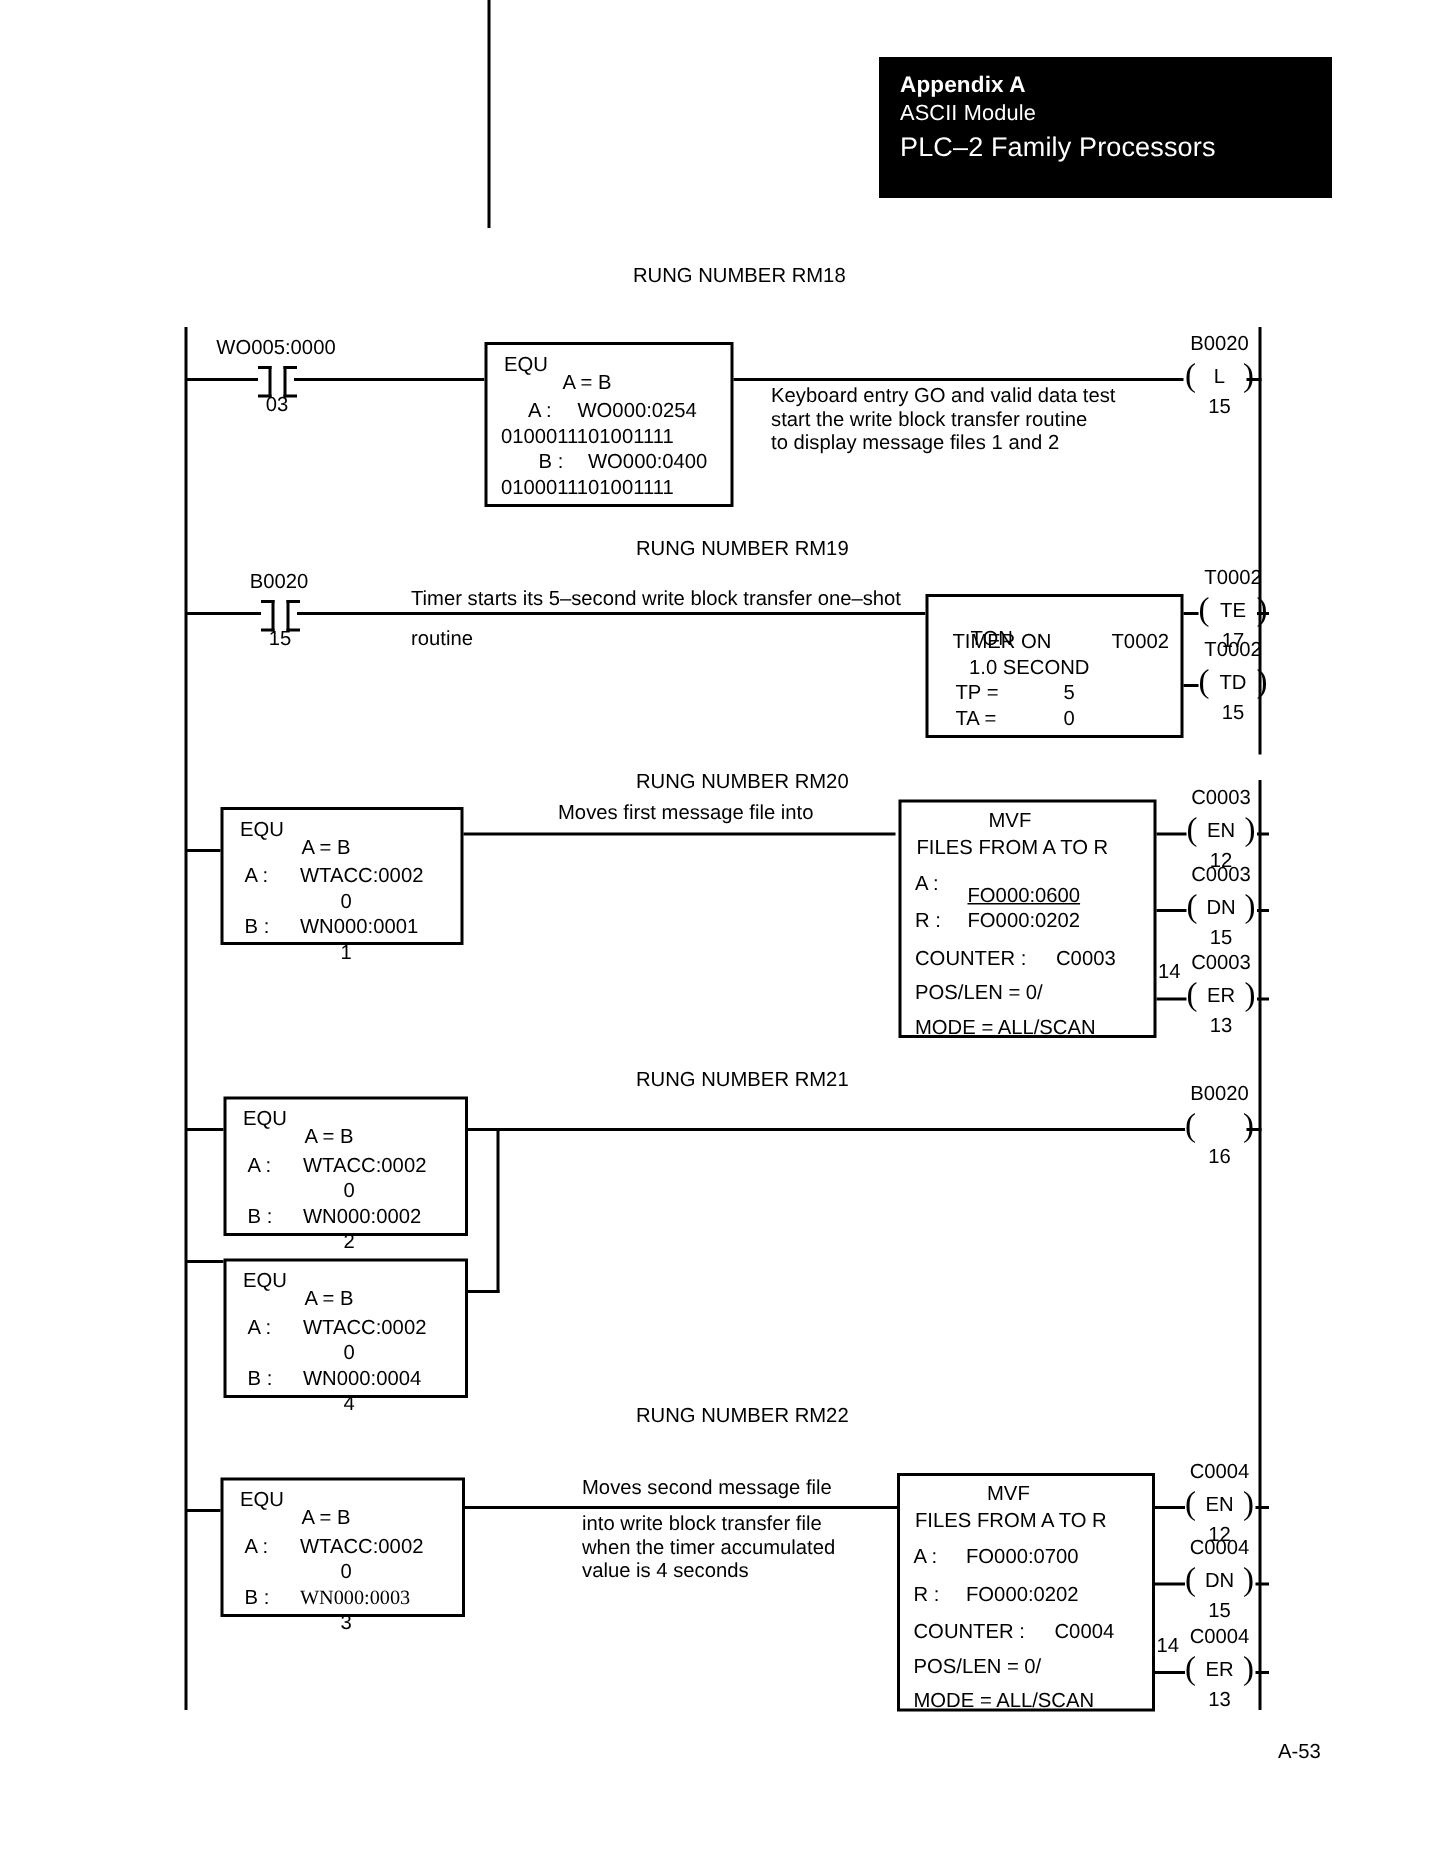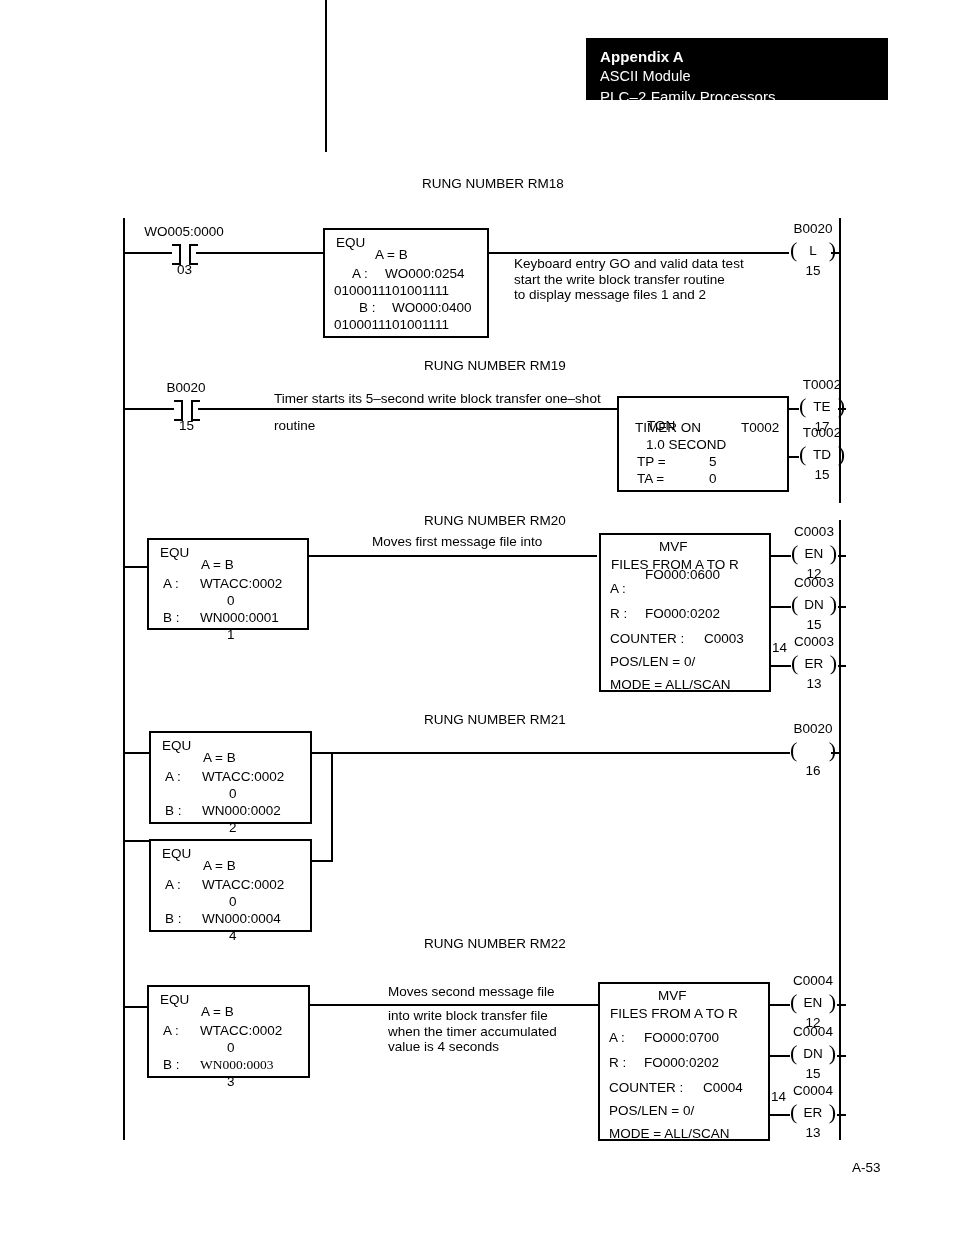--- a/index.html
+++ b/index.html
@@ -21,34 +21,34 @@
 
   
   .abs { position: absolute; }
 
   
   #header-band {
     position: absolute;
     left: 586px;
     top: 38px;
     width: 302px;
-    height: 62px;
+    height: 94px;
     background: #000000;
     color: #ffffff;
     padding: 0;
   }
   #header-band .hl {
     position: absolute;
     left: 14px;
     white-space: nowrap;
     letter-spacing: 0.1px;
   }
   #header-band .hl1 { top: 10px;  font-size: 15px; font-weight: bold; }
   #header-band .hl2 { top: 30px;  font-size: 14.5px; font-weight: normal; }
-  #header-band .hl3 { top: 50px;  font-size: 15px; font-weight: normal; }
+  #header-band .hl3 { top: 50px;  font-size: 18px; font-weight: normal; }
 
   
   #crop-rule {
     position: absolute;
     left: 325px;
     top: 0px;
     width: 2px;
     height: 152px;
     background: #000000;
   }
@@ -287,21 +287,21 @@
   </div>
 
   <div class="hwire" style="left:309px; top:555px; width:288px;"></div>
 
   <div class="cmt" style="left:372px; top:534px;">Moves first message file into</div>
 
   <div class="fblock" style="left:599px; top:533px; width:172px; height:159px;">
     <div class="t" style="left:58px;  top:4px;">MVF</div>
     <div class="t" style="left:10px;  top:22px;">FILES FROM A  TO  R</div>
     <div class="t" style="left:9px;   top:46px;">A  :</div>
-    <div class="t" style="left:44px;  top:32px;">FO000:0600</div>
+    <div class="t" style="left:44px;  top:54px;text-decoration:underline;">FO000:0600</div>
     <div class="t" style="left:9px;   top:71px;">R  :</div>
     <div class="t" style="left:44px;  top:71px;">FO000:0202</div>
     <div class="t" style="left:9px;   top:96px;">COUNTER  :</div>
     <div class="t" style="left:103px; top:96px;">C0003</div>
     <div class="t" style="left:9px;   top:119px;">POS/LEN  =  0/</div>
     <div class="t" style="left:9px;   top:142px;">MODE  =  ALL/SCAN</div>
   </div>
 
   <div class="hwire" style="left:771px; top:555px; width:20px;"></div>
   <div class="coil" style="left:790px; top:544px;">

